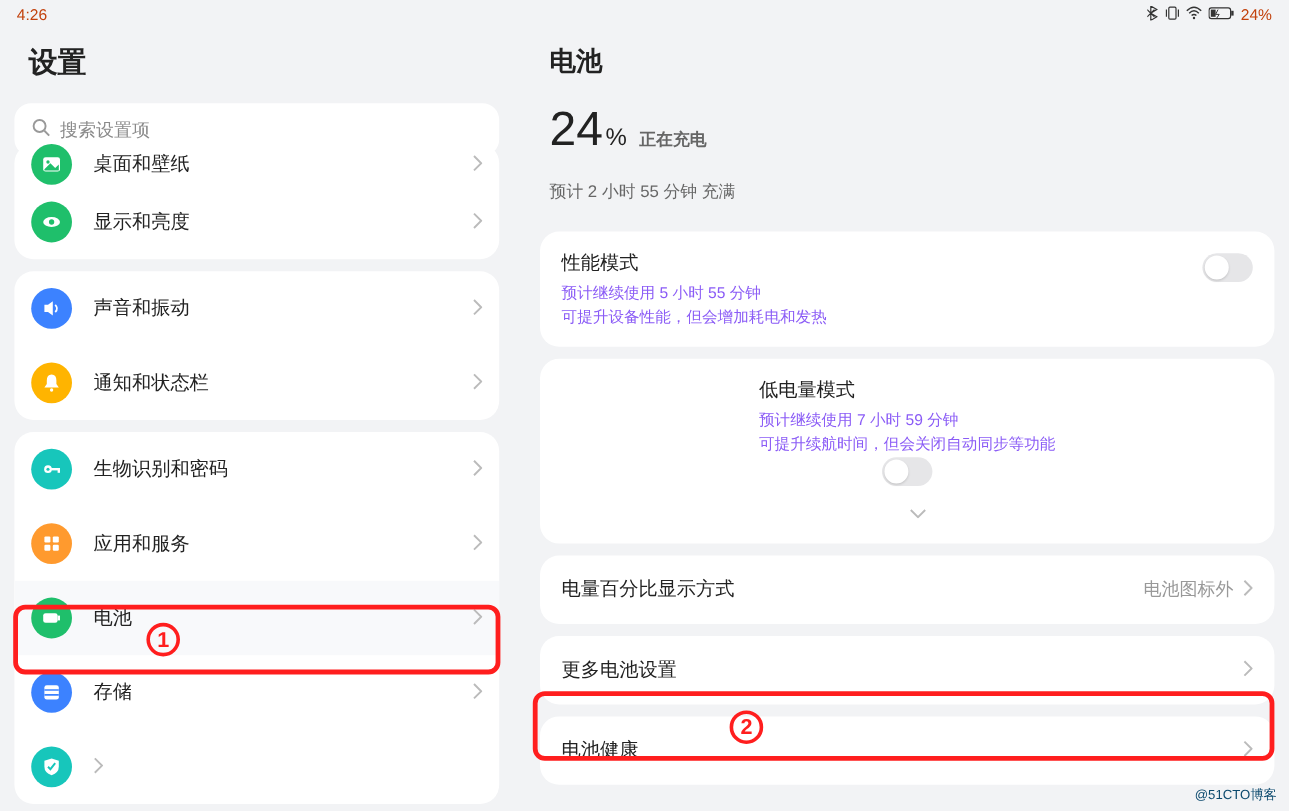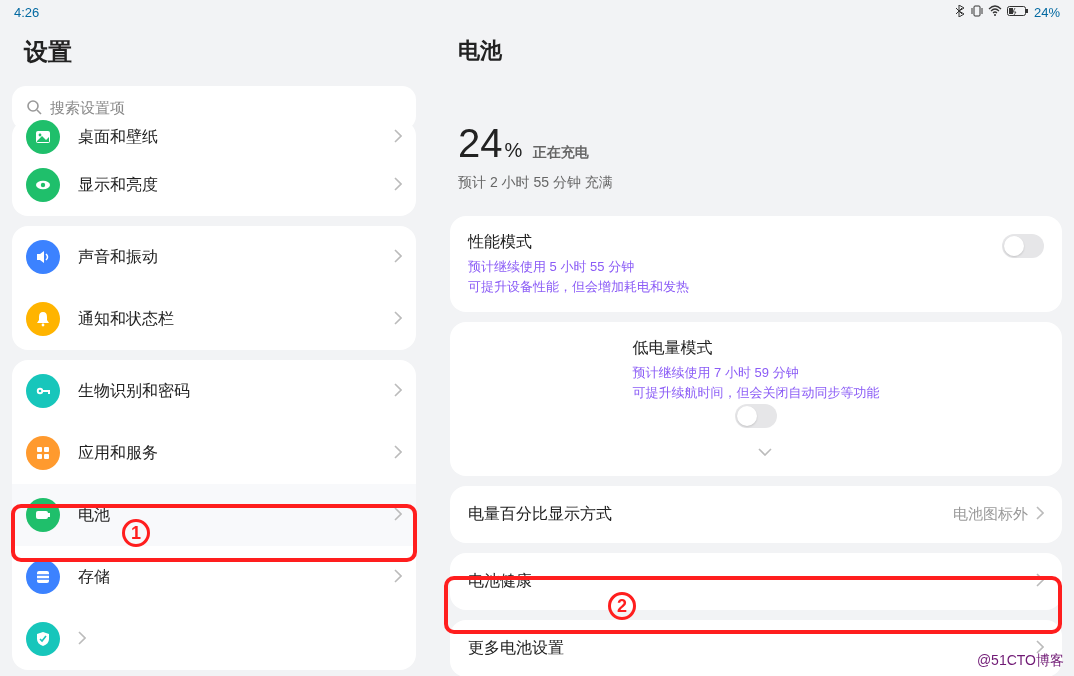--- a/index.html
+++ b/index.html
@@ -11,21 +11,21 @@
     color: #222;
     overflow: hidden;
     position: relative;
   }
   .statusbar {
     height: 24px;
     padding: 0 14px;
     display: flex;
     align-items: center;
     font-size: 13px;
-    color: #0369a1;
+    color: #c2410c;
   }
   .statusbar .right { margin-left: auto; display: flex; align-items: center; gap: 5px; }
   .columns {
     display: flex;
     height: calc(676px - 24px);
   }
   .left {
     width: 428px;
     padding: 0 10px 0 10px;
     overflow: hidden;
@@ -75,24 +75,24 @@
     display: flex; align-items: center; justify-content: center;
     margin-right: 18px;
     flex-shrink: 0;
   }
   .row .label { font-size: 16px; flex: 1; }
   .chev { color: #bbb; font-size: 18px; }
   .chev svg { width: 8px; height: 14px; }
   .big-pct {
     padding: 8px 10px 14px;
   }
-  .big-pct .num { font-size: 40px; font-weight: 400; display: inline-block; margin-top: 35px; }
+  .big-pct .num { font-size: 40px; font-weight: 400; display: inline-block; }
   .big-pct .pctunit { font-size: 20px; margin-left: 2px; }
   .big-pct .chg { font-size: 14px; color: #666; margin-left: 6px; font-weight: bold; }
-  .big-pct .est { font-size: 14px; color: #666; margin-top: 8px; }
+  .big-pct .est { font-size: 14px; color: #666; margin-top: 20px; }
   .mode-card { padding: 16px 18px; display: flex; align-items: flex-start; }
   .mode-card .txt { flex: 1; }
   .mode-card .title { font-size: 16px; margin-bottom: 4px; }
   .mode-card .sub { font-size: 13px; color: #8b5cf6; line-height: 1.5; }
   .toggle {
     width: 42px; height: 24px; border-radius: 12px;
     background: #e6e6e8; position: relative; flex-shrink: 0; margin-top: 2px;
   }
   .toggle::after {
     content: ""; position: absolute; width: 20px; height: 20px;
@@ -117,21 +117,21 @@
   .red-circ {
     position: absolute;
     width: 28px; height: 28px; border: 3px solid #ff1e1e; border-radius: 50%;
     color: #ff1e1e; font-size: 18px; font-weight: 600;
     display: flex; align-items: center; justify-content: center;
     z-index: 60; background: transparent;
     line-height: 1;
   }
   .watermark {
     position: absolute; right: 10px; bottom: 6px;
-    color: #701a75; font-size: 14px; z-index: 5; margin-top: 32px;
+    color: #0c4a6e; font-size: 11px; z-index: 5; margin-top: 32px;
   }
   .mode-card .down {
     color:#bbb; margin-left:18px; align-self:center;
   }
   .partial-top .row { padding-top: 0; }
   .partial-top { margin-top: -18px; }
   .chev-down svg { width:14px; height:8px; }
 </style>
 </head>
 <body>
@@ -343,33 +343,33 @@
 
     <div class="card link-row">
       <span class="title">电量百分比显示方式</span>
       <span class="val">电池图标外</span>
       <span class="chev"><svg viewBox="0 0 8 14">
             <path d="M1 1 L7 7 L1 13" stroke="#bbb" stroke-width="1.6" fill="none"></path>
           </svg></span>
     </div>
 
     <div class="card link-row">
+      <span class="title">更多电池设置</span>
+      <span class="chev"><svg viewBox="0 0 8 14">
+            <path d="M1 1 L7 7 L1 13" stroke="#bbb" stroke-width="1.6" fill="none"></path>
+          </svg></span>
+    </div>
+
+    <div class="card link-row">
       <span class="title">电池健康</span>
       <span class="chev"><svg viewBox="0 0 8 14">
             <path d="M1 1 L7 7 L1 13" stroke="#bbb" stroke-width="1.6" fill="none"></path>
           </svg></span>
     </div>
 
-    <div class="card link-row">
-      <span class="title">更多电池设置</span>
-      <span class="chev"><svg viewBox="0 0 8 14">
-            <path d="M1 1 L7 7 L1 13" stroke="#bbb" stroke-width="1.6" fill="none"></path>
-          </svg></span>
-    </div>
-
     <div class="section-label">电量使用情况</div>
   </div>
 </div>
 
 <div class="redbox" style="left:11px; top:504px; width:406px; height:58px;"></div>
 <div class="red-circ" style="left:122px; top:519px;">1</div>
 
 <div class="redbox" style="left:444px; top:576px; width:618px; height:58px;"></div>
 <div class="red-circ" style="left:608px; top:592px;">2</div>
 

